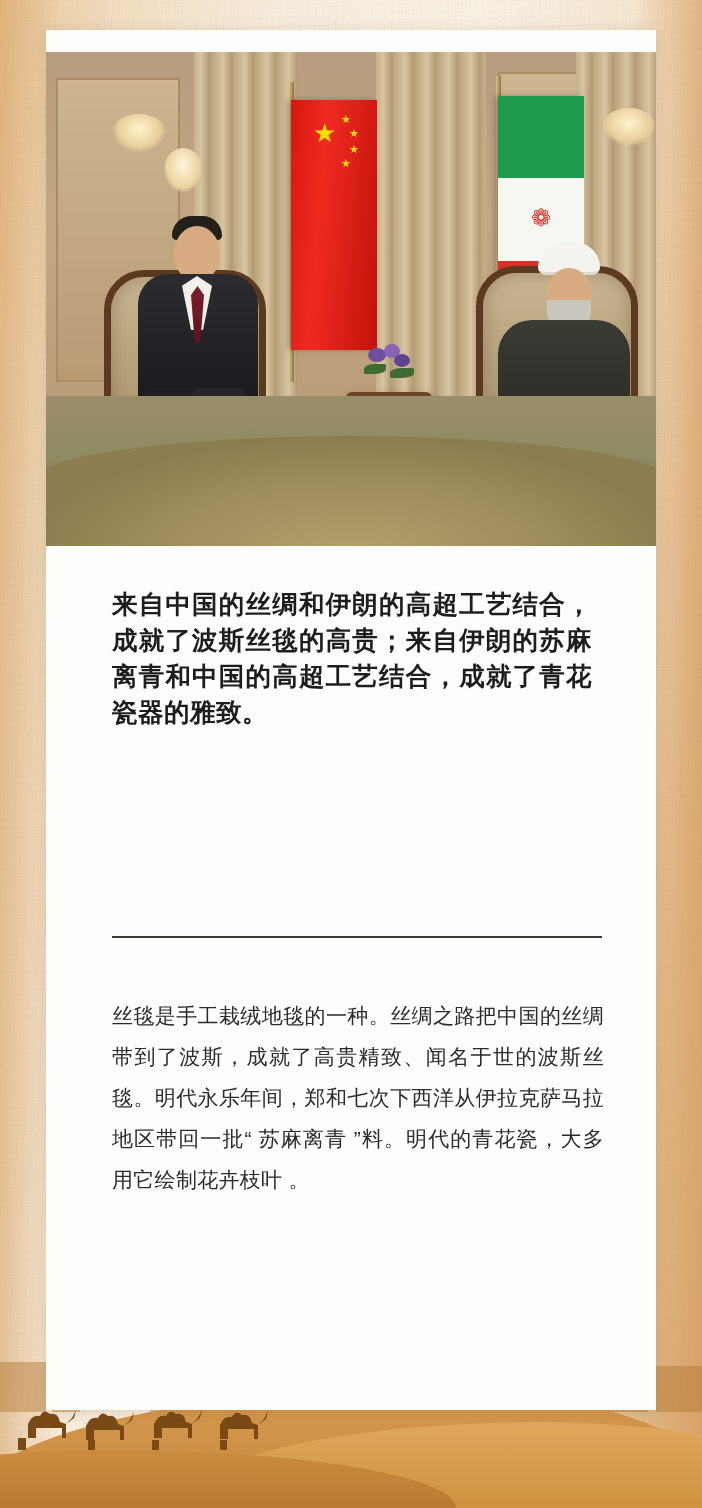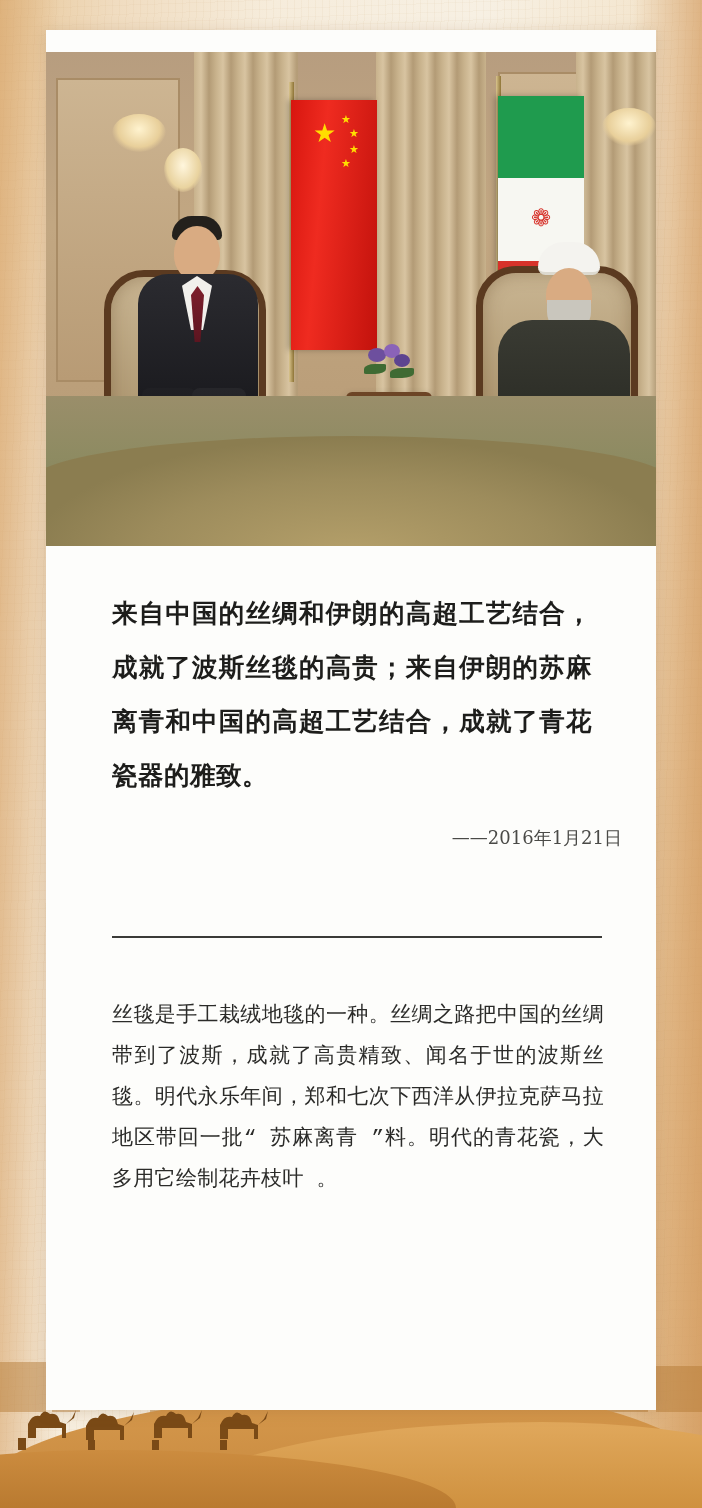--- a/index.html
+++ b/index.html
@@ -266,21 +266,21 @@
 
   
   .quote {
     position: absolute;
     left: 66px;
     top: 556px;
     width: 480px;
     font-family: "DejaVu Serif", "Liberation Serif", serif;
     font-weight: bold;
     font-size: 25.5px;
-    line-height: 54px;
+    line-height: 36px;
     letter-spacing: 0.5px;
     color: #1d1d1b;
     text-align: justify;
   }
   .attrib {
     position: absolute;
     left: 66px;
     top: 792px;
     width: 510px;
     text-align: right;
@@ -295,21 +295,21 @@
     top: 906px;
     width: 490px;
     height: 2px;
     background: #3b3b38;
   }
   .body-text {
     position: absolute;
     left: 66px;
     top: 965px;
     width: 492px;
-    font-family: Liberation Mono, monospace;
+    font-family: Liberation Sans, sans-serif;
     font-size: 21px;
     line-height: 41px;
     color: #2b2b29;
     letter-spacing: 0.3px;
     text-align: justify;
   }
 </style>
 </head>
 <body>
 
@@ -446,20 +446,19 @@
       </div>
 
       <div class="floor"></div>
       <div class="carpet"></div>
     </div>
   </div>
 
   <div class="quote">来自中国的丝绸和伊朗的高超工艺结合，成就了波斯丝毯的高贵；来自伊朗的苏麻离青和中国的高超工艺结合，成就了青花瓷器的雅致。</div>
 
   <div class="attrib">
-    <div>——2016年1月21日</div>
   </div>
 
   <div class="divider"></div>
 
   <div class="body-text">丝毯是手工栽绒地毯的一种。丝绸之路把中国的丝绸带到了波斯，成就了高贵精致、闻名于世的波斯丝毯。明代永乐年间，郑和七次下西洋从伊拉克萨马拉地区带回一批“ 苏麻离青 ”料。明代的青花瓷，大多用它绘制花卉枝叶 。</div>
 
 </div>
 
 </body></html>

